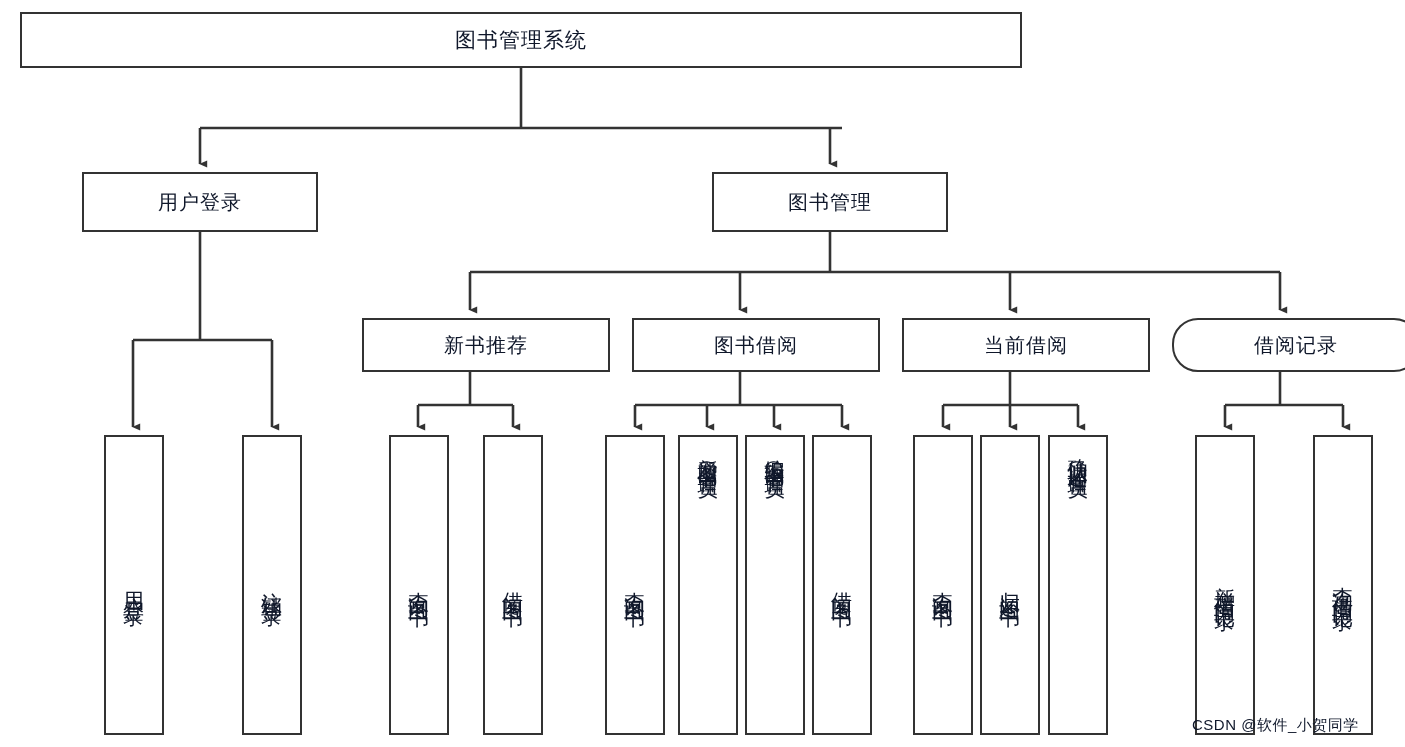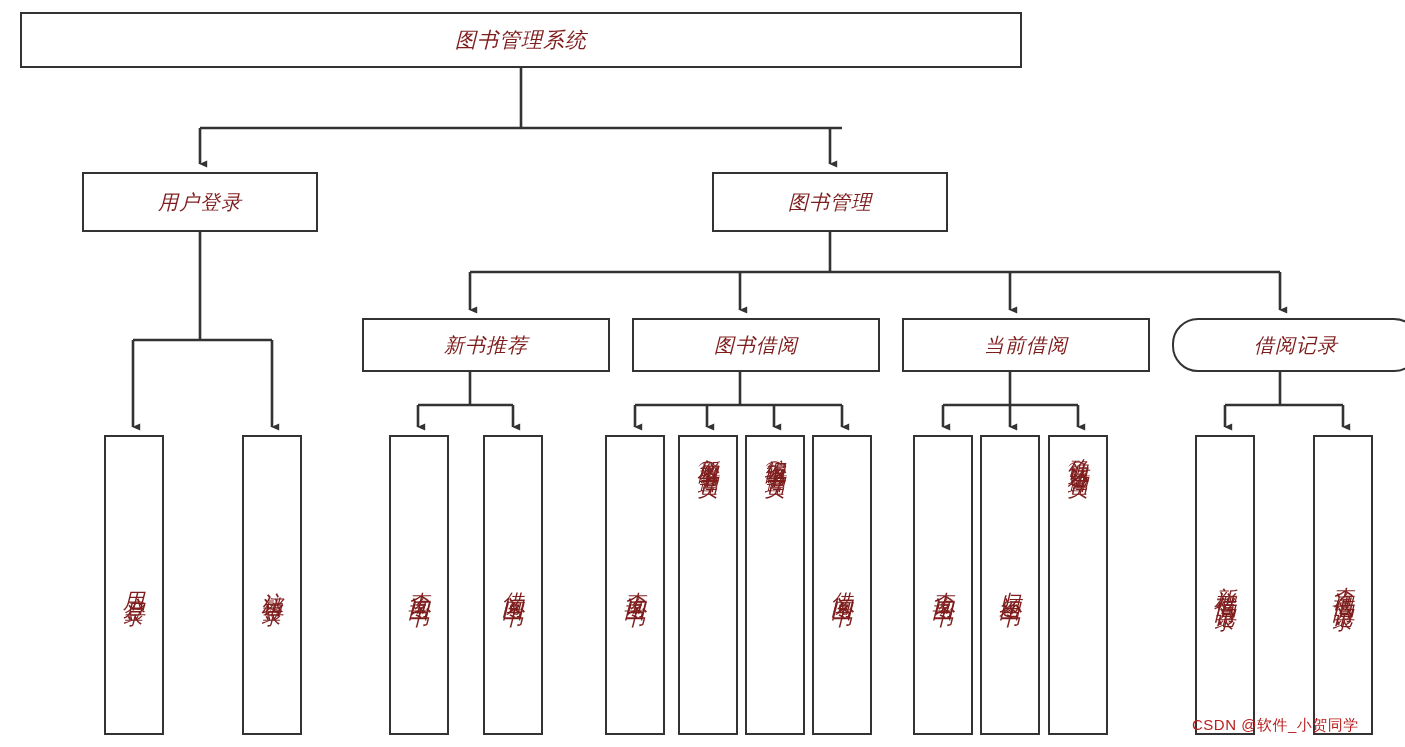--- a/index.html
+++ b/index.html
@@ -34,22 +34,21 @@
     display: flex;
     align-items: center;
     justify-content: center;
     color: #1a1a1a;
   }
   .node-label {
     display: block;
     text-align: center;
     line-height: 1.12;
     white-space: nowrap;
-    color: #7f1d1d;
-    font-style: italic;
+    color: #0f172a;
   }
   
   .node.root {
     left: 20px;
     top: 12px;
     width: 1002px;
     height: 56px;
   }
   .node.root .node-label {
     font-size: 21px;
@@ -105,21 +104,21 @@
   .node.leaf.tall-label .node-label {
     letter-spacing: 3px;
     font-size: 20px;
   }
   
   #watermark {
     position: absolute;
     left: 1192px;
     top: 716px;
     font-size: 15px;
-    color: #b91c1c;
+    color: #0f172a;
     white-space: nowrap;
     letter-spacing: 0.5px;
   }
 </style>
 </head>
 <body>
 
 <div id="diagram-canvas">
 
   <svg id="edge-layer" viewBox="0 0 1405 747" width="1405" height="747" xmlns="http://www.w3.org/2000/svg">

